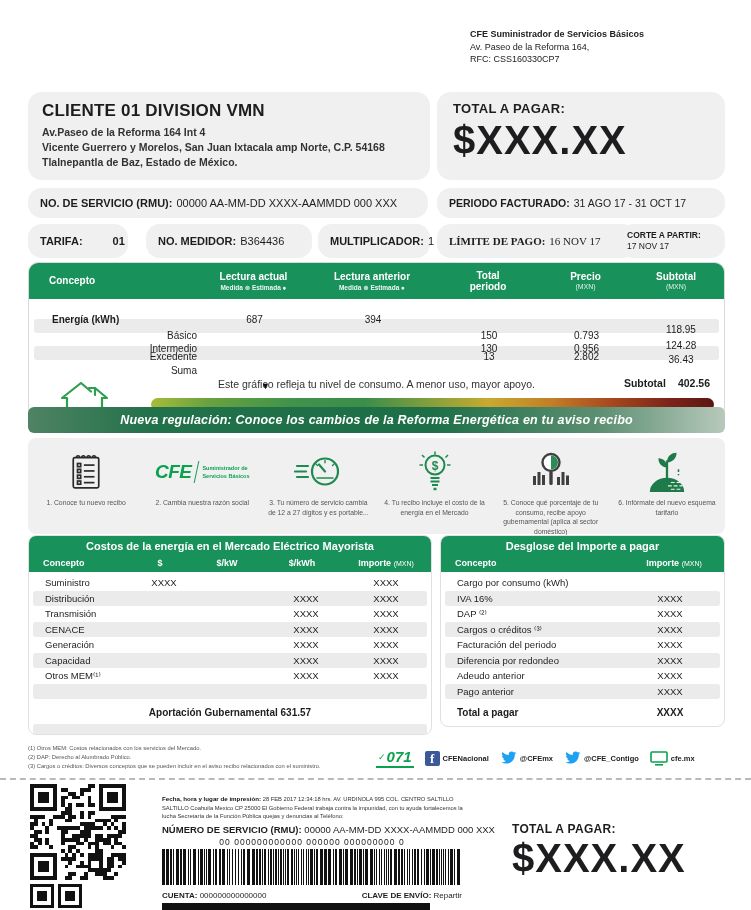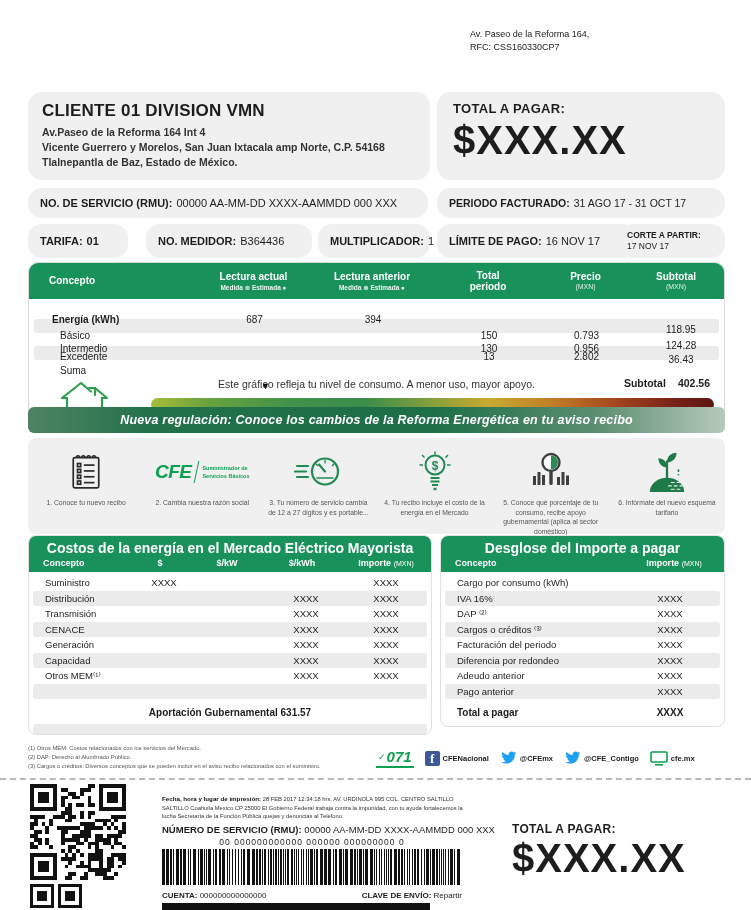--- a/index.html
+++ b/index.html
@@ -25,38 +25,38 @@
 
   .total-box { left: 437px; top: 92px; width: 288px; height: 88px; padding: 9px 16px; }
   .total-label { font-size: 13px; font-weight: bold; letter-spacing: .3px; }
   .total-amount { font-size: 40px; font-weight: bold; letter-spacing: 1px; margin-top: 2px; }
 
   
   .pillrow { display: flex; align-items: center; padding: 0 12px; font-size: 11px; white-space: nowrap; }
   .pillrow b { margin-right: 4px; }
   .servicio-box  { left: 28px;  top: 188px; width: 400px; height: 30px; }
   .periodo-box   { left: 437px; top: 188px; width: 288px; height: 30px; font-size: 10.5px; }
-  .tarifa-box        { left: 28px;  top: 224px; width: 100px; height: 34px; }
+  .tarifa-box        { left: 28px;  top: 224px; width: 100px; height: 34px; gap: 26px; }
   .medidor-box       { left: 146px; top: 224px; width: 166px; height: 34px; }
   .multiplicador-box { left: 318px; top: 224px; width: 112px; height: 34px; }
-  .limite-box        { left: 437px; top: 224px; width: 199px; height: 34px; }
+  .limite-box        { left: 437px; top: 224px; width: 199px; height: 34px; font-family: Liberation Serif, serif; }
   .corte-box { left: 619px; top: 224px; width: 106px; height: 34px; display: flex; flex-direction: column; justify-content: center; padding: 0 8px; font-size: 8.5px; line-height: 1.3; }
   .corte-box b { font-size: 8.5px; }
 
   
   .main-table { left: 28px; top: 262px; width: 697px; border: 1px solid #d9d9d9; border-radius: 10px; overflow: hidden; background: #fff; }
   .mt-head { background: #18915b; color: #fff; display: grid; grid-template-columns: 167px 115px 122px 110px 85px 1fr; height: 36px; align-items: center; }
   .mt-head .hc { text-align: center; font-weight: bold; font-size: 10px; line-height: 1.15; }
   .mt-head .hc .sub { font-size: 6.5px; font-weight: bold; color: rgba(255,255,255,.92); margin-top: 2px; }
   .mt-head .hc .mxn { font-size: 7px; font-weight: normal; color: rgba(255,255,255,.88); }
   .mt-head .hc:first-child { text-align: left; padding-left: 20px; }
   .mrow { display: grid; grid-template-columns: 163px 115px 122px 110px 85px 1fr; font-size: 10px; align-items: center; height: 13.5px; margin: 0 5px; border-radius: 3px; }
   .mrow.first { height: 16px; }
   .mrow .c0 { padding-left: 18px; }
-  .mrow.sub .c0 { padding-left: 26px; }
+  .mrow.sub .c0 { padding-left: 26px; text-align: right; }
   .mrow .c1, .mrow .c2, .mrow .c3, .mrow .c4 { text-align: center; }
   .mrow .c5 { text-align: center; padding-left: 14px; margin-top: 21px; }
   .mrow.shade { background: #ebebec; }
   .bold { font-weight: bold; }
 
   .gauge { position: relative; height: 42px; margin-top: 2px; }
   .gauge-text { position: absolute; left: 0; right: 0; top: 3px; text-align: center; font-size: 10.5px; color: #333; }
   .gauge-subtotal { position: absolute; right: 14px; top: 2px; font-size: 10.5px; font-weight: bold; }
   .gauge-subtotal span { margin-left: 12px; }
   .gauge-arrow { position: absolute; left: 232px; top: 6px; font-size: 9px; color: #111; }
@@ -77,21 +77,21 @@
   .icap { font-size: 6.8px; color: #555; text-align: center; line-height: 1.4; padding: 0 7px; }
   .cfe-logo { display: flex; align-items: center; gap: 5px; }
   .cfe-word { color: #0aa14f; font-weight: bold; font-style: italic; font-size: 19px; letter-spacing: -0.5px; }
   .cfe-div { width: 1px; height: 22px; background: #0aa14f; transform: skewX(-12deg); }
   .cfe-sub { font-size: 5.5px; color: #0aa14f; font-weight: bold; line-height: 1.5; }
 
   
   .btable { border-radius: 8px; overflow: hidden; border: 1px solid #e0e0e0; background: #fff; }
   .bt-left  { left: 28px;  top: 535px; width: 404px; height: 200px; }
   .bt-right { left: 440px; top: 535px; width: 285px; height: 192px; }
-  .bt-title { background: #18915b; color: #fff; font-weight: bold; font-size: 14px; text-align: center; padding-top: 4px; height: 18px; }
+  .bt-title { background: #18915b; color: #fff; font-weight: bold; font-size: 11px; text-align: center; padding-top: 4px; height: 18px; }
   .bt-cols { background: #18915b; color: #fff; font-weight: bold; font-size: 9px; height: 18px; display: grid; align-items: center; }
   .cols-left  { grid-template-columns: 100px 62px 72px 78px 1fr; }
   .cols-right { grid-template-columns: 1fr 100px; }
   .bt-cols .cc { text-align: center; }
   .bt-cols .cc.lead { text-align: left; padding-left: 14px; }
   .bt-cols .mxn { font-weight: normal; font-size: 7px; }
   .brow { display: grid; align-items: center; height: 15.5px; font-size: 9.5px; margin: 0 4px; border-radius: 3px; }
   .brow.shade { background: #ebebec; }
   .brow .cc { text-align: center; }
   .brow .cc.lead { text-align: left; padding-left: 12px; }
@@ -122,20 +122,21 @@
   .barcode { left: 162px; top: 849px; }
   .stub-ids { left: 162px; top: 888px; width: 300px; display: flex; justify-content: space-between; font-size: 8px; padding-top: 3px; }
   .stub-strip { left: 162px; top: 903px; width: 268px; height: 7px; background: #111; }
   .stub-total-label { left: 512px; top: 822px; font-size: 12px; font-weight: bold; letter-spacing: .3px; }
   .stub-total-amount { left: 512px; top: 836px; font-size: 40px; font-weight: bold; letter-spacing: 1px; }
 </style>
 </head>
 <body>
 
 <div class="abs supplier">
+  <div class="name">CFE Suministrador de Servicios Básicos</div>
   <div>Av. Paseo de la Reforma 164,</div>
   <div>RFC: CSS160330CP7</div>
 </div>
 
 <div class="abs graybox client-box">
   <div class="client-name">CLIENTE 01 DIVISION VMN</div>
   <div class="client-line">Av.Paseo de la Reforma 164 Int 4</div>
   <div class="client-line">Vicente Guerrero y Morelos, San Juan Ixtacala amp Norte, C.P. 54168</div>
   <div class="client-line">Tlalnepantla de Baz, Estado de México.</div>
 </div>

